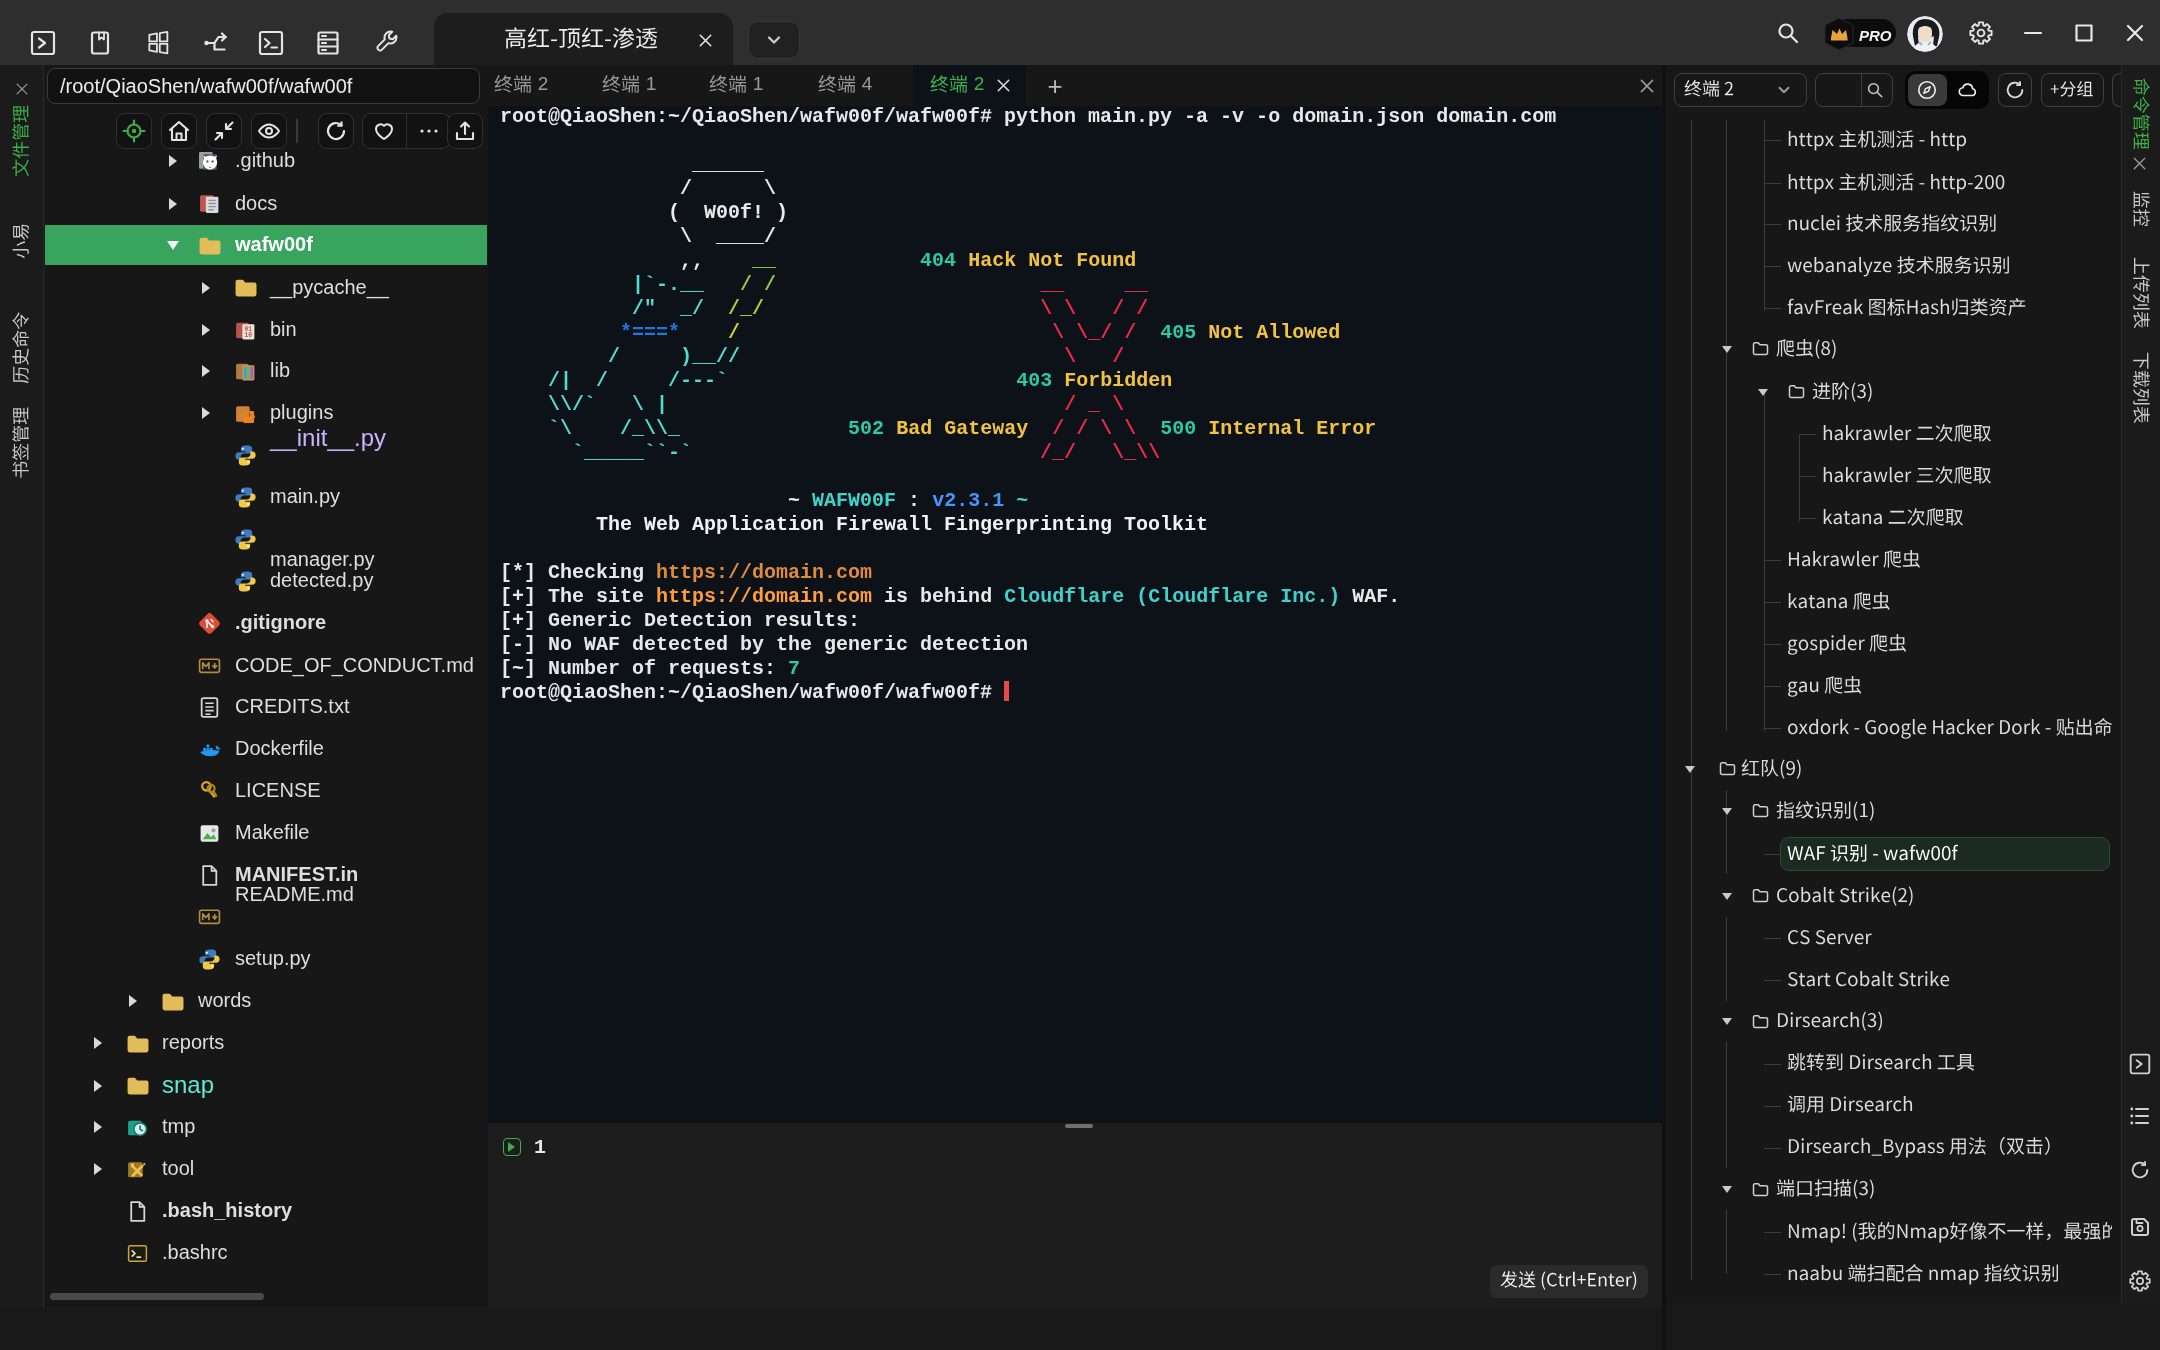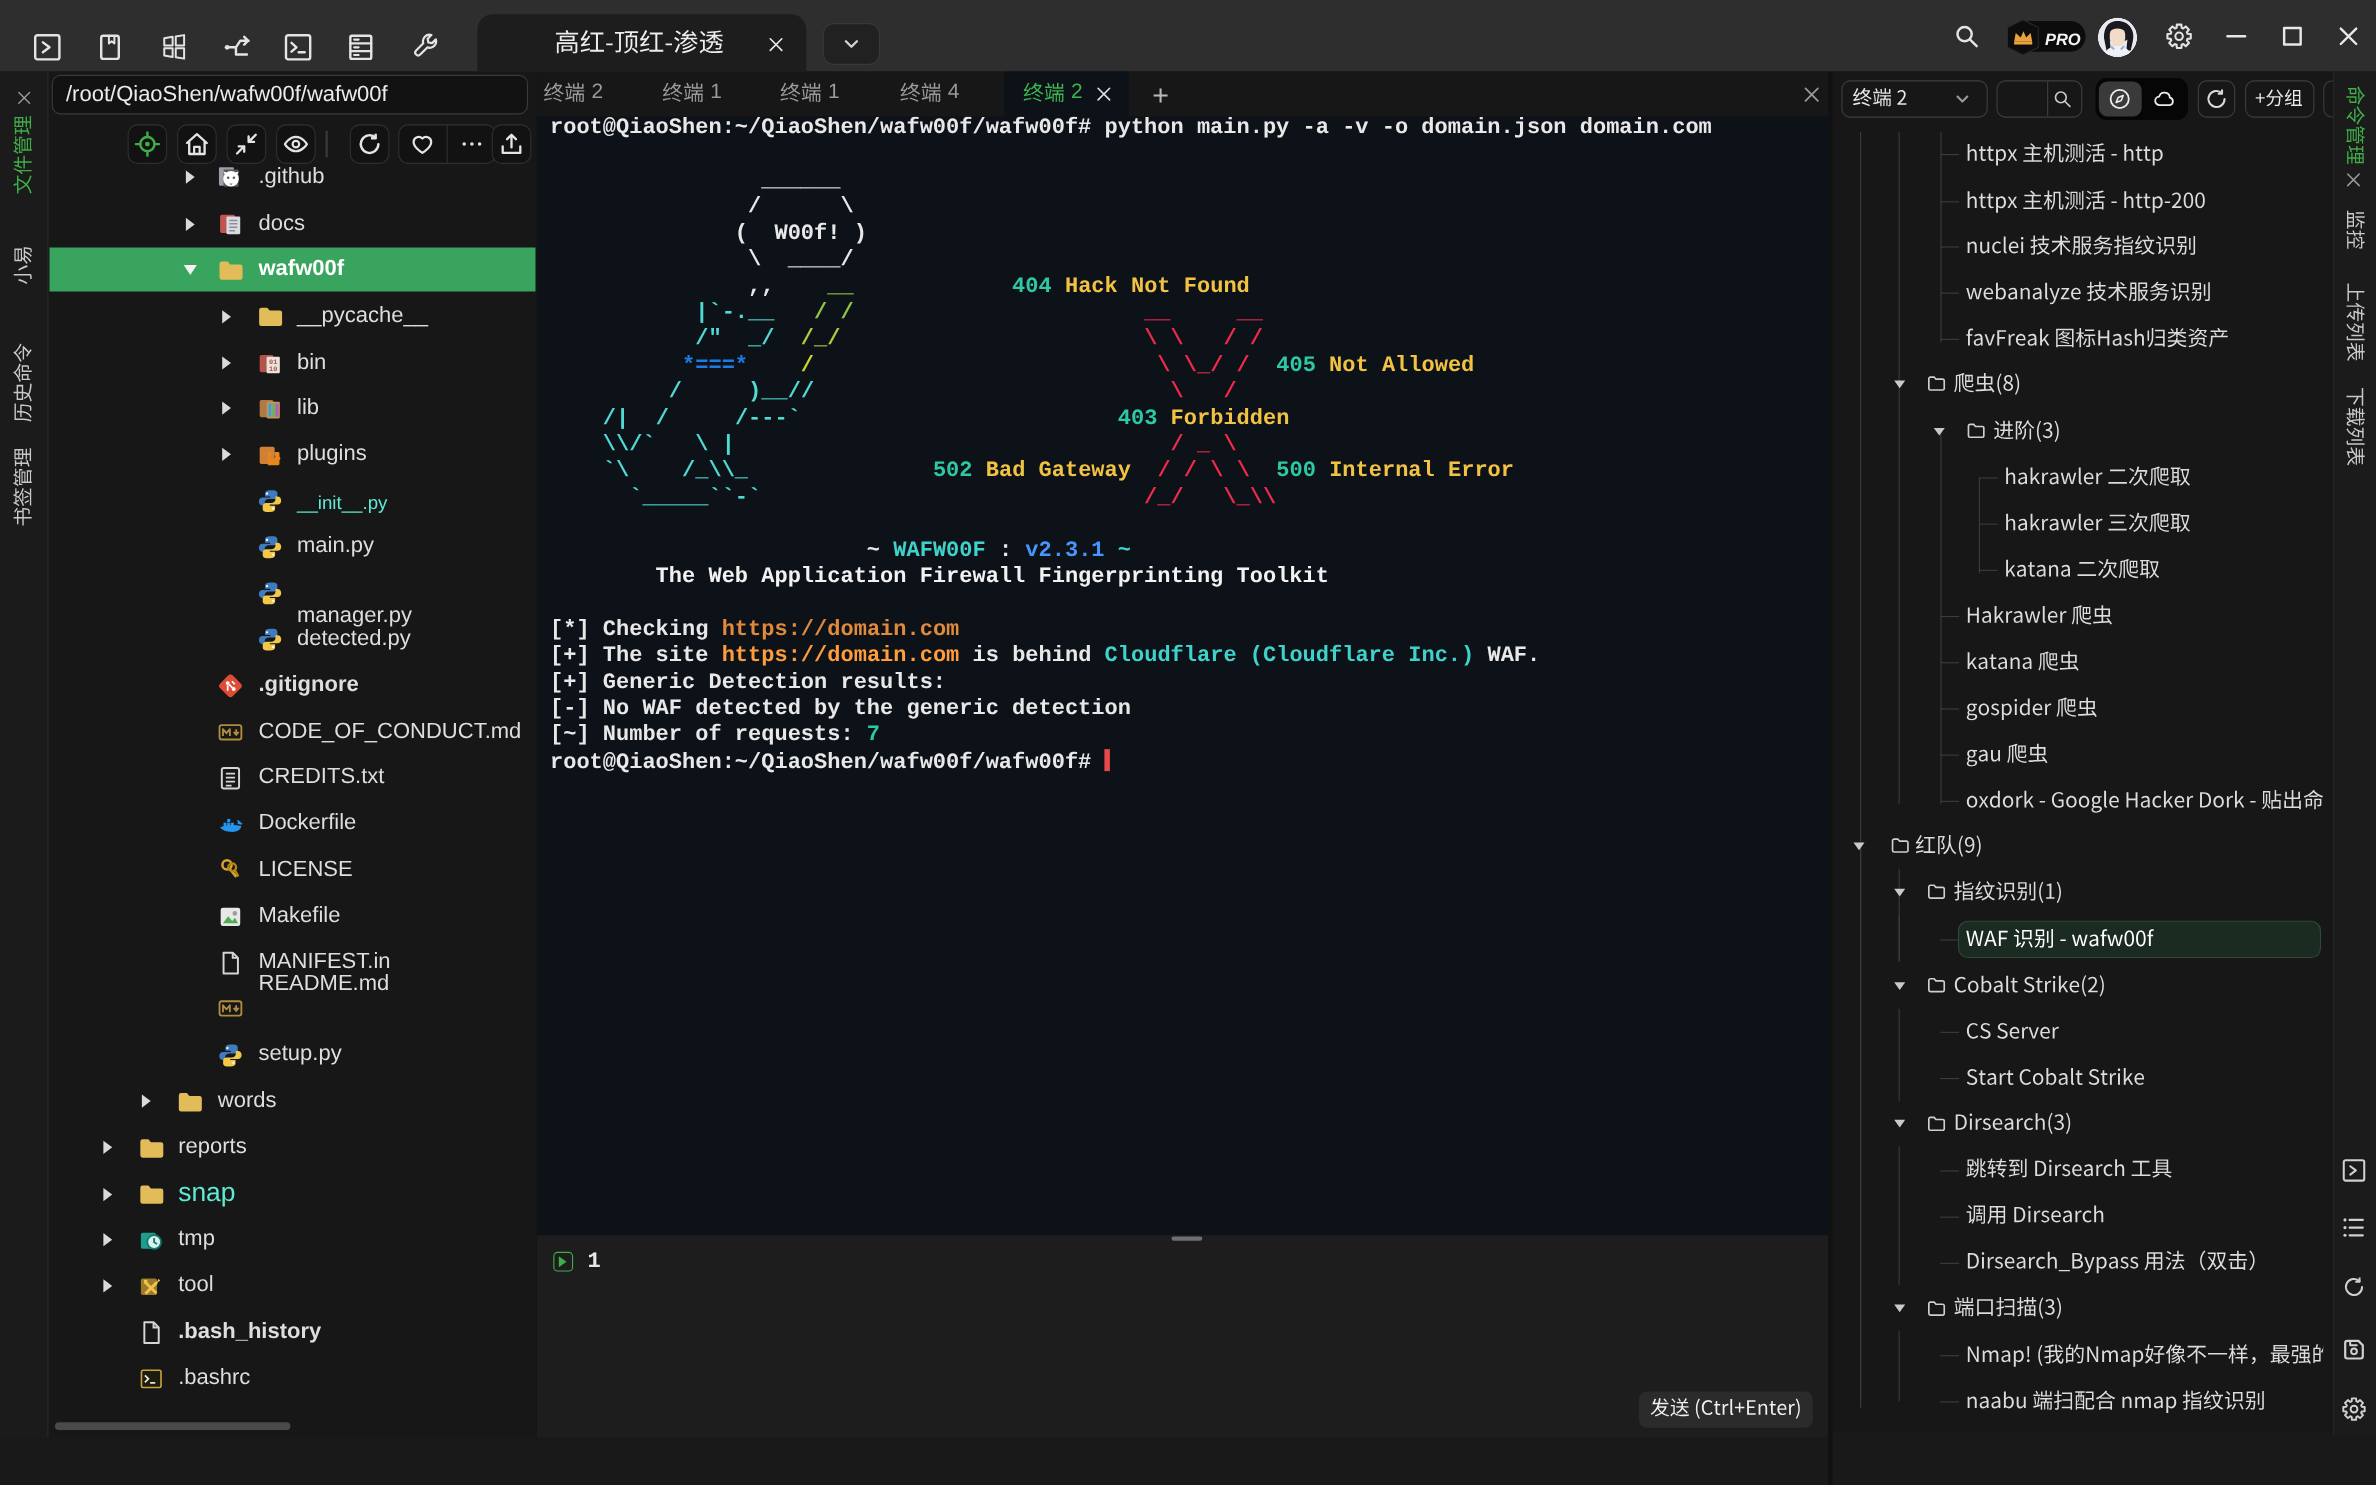--- a/index.html
+++ b/index.html
@@ -302,21 +302,21 @@
         <rect x="2" y="4" width="13" height="15" rx="1.5" fill="#cf8136"></rect>
         <path d="M9 8.5h3.2v2.6a2 2 0 1 0 2.6 0V8.5h3.2a1.2 1.2 0 0 1 1.2 1.2v3h-2.4a1.9 1.9 0 1 1 0 2.8h2.4v3.3a1.2 1.2 0 0 1-1.2 1.2H9z" fill="#e8851c"></path>
       </svg></div>
     <div class="abs" style="left:225.0px;top:252.0px;font-size:20px;line-height:24px;color:#dedede;font-weight:400;white-space:nowrap">plugins</div>
     <div class="abs" style="left:188.5px;top:295.5px;width:23px;height:23px"><svg width="23" height="23" viewBox="0 0 22 22" style="" xmlns="http://www.w3.org/2000/svg">
         <path d="M11 1.5c-2.6 0-4.4.9-4.4 2.8V7h4.6v.9H4.5C2.6 7.9 1.3 9.3 1.3 11.4s1.3 3.5 3.2 3.5h1.8v-2.4c0-1.9 1.7-3.3 3.7-3.3h4.6c1.6 0 2.8-1.2 2.8-2.8V4.3c0-1.8-1.6-2.8-3.4-2.8z" fill="#3f7cbf"></path>
         <path d="M11 20.5c2.6 0 4.4-.9 4.4-2.8V15h-4.6v-.9h6.7c1.9 0 3.2-1.4 3.2-3.5s-1.3-3.5-3.2-3.5h-1.8v2.4c0 1.9-1.7 3.3-3.7 3.3H7.4c-1.6 0-2.8 1.2-2.8 2.8v2.1c0 1.8 1.6 2.8 3.4 2.8z" fill="#f2c84b"></path>
         <circle cx="8.4" cy="4.6" r="1" fill="#fff"></circle>
         <circle cx="13.6" cy="17.4" r="1" fill="#fff"></circle>
       </svg></div>
-    <div class="abs" style="left:225.0px;top:298px;font-size:17px;line-height:24px;color:#5eead4;font-weight:400;white-space:nowrap">__init__.py</div>
+    <div class="abs" style="left:225.0px;top:278px;font-size:24px;line-height:24px;color:#c4b5fd;font-weight:400;white-space:nowrap">__init__.py</div>
     <div class="abs" style="left:188.5px;top:337.5px;width:23px;height:23px"><svg width="23" height="23" viewBox="0 0 22 22" style="" xmlns="http://www.w3.org/2000/svg">
         <path d="M11 1.5c-2.6 0-4.4.9-4.4 2.8V7h4.6v.9H4.5C2.6 7.9 1.3 9.3 1.3 11.4s1.3 3.5 3.2 3.5h1.8v-2.4c0-1.9 1.7-3.3 3.7-3.3h4.6c1.6 0 2.8-1.2 2.8-2.8V4.3c0-1.8-1.6-2.8-3.4-2.8z" fill="#3f7cbf"></path>
         <path d="M11 20.5c2.6 0 4.4-.9 4.4-2.8V15h-4.6v-.9h6.7c1.9 0 3.2-1.4 3.2-3.5s-1.3-3.5-3.2-3.5h-1.8v2.4c0 1.9-1.7 3.3-3.7 3.3H7.4c-1.6 0-2.8 1.2-2.8 2.8v2.1c0 1.8 1.6 2.8 3.4 2.8z" fill="#f2c84b"></path>
         <circle cx="8.4" cy="4.6" r="1" fill="#fff"></circle>
         <circle cx="13.6" cy="17.4" r="1" fill="#fff"></circle>
       </svg></div>
     <div class="abs" style="left:225.0px;top:336.0px;font-size:20px;line-height:24px;color:#dedede;font-weight:400;white-space:nowrap">main.py</div>
     <div class="abs" style="left:188.5px;top:379.5px;width:23px;height:23px"><svg width="23" height="23" viewBox="0 0 22 22" style="" xmlns="http://www.w3.org/2000/svg">
         <path d="M11 1.5c-2.6 0-4.4.9-4.4 2.8V7h4.6v.9H4.5C2.6 7.9 1.3 9.3 1.3 11.4s1.3 3.5 3.2 3.5h1.8v-2.4c0-1.9 1.7-3.3 3.7-3.3h4.6c1.6 0 2.8-1.2 2.8-2.8V4.3c0-1.8-1.6-2.8-3.4-2.8z" fill="#3f7cbf"></path>
         <path d="M11 20.5c2.6 0 4.4-.9 4.4-2.8V15h-4.6v-.9h6.7c1.9 0 3.2-1.4 3.2-3.5s-1.3-3.5-3.2-3.5h-1.8v2.4c0 1.9-1.7 3.3-3.7 3.3H7.4c-1.6 0-2.8 1.2-2.8 2.8v2.1c0 1.8 1.6 2.8 3.4 2.8z" fill="#f2c84b"></path>
@@ -369,21 +369,21 @@
     <div class="abs" style="left:153.0px;top:673.5px;width:23px;height:23px"><svg width="23" height="23" viewBox="0 0 22 22" style="" xmlns="http://www.w3.org/2000/svg">
         <rect x="2.5" y="3" width="17" height="16" rx="2" fill="#e8e8e8"></rect>
         <path d="M4.5 16.5l4.5-6 3.5 4 2.5-2.8 2.5 4.8z" fill="#4caf50"></path>
         <circle cx="14.8" cy="8" r="2" fill="#9e9e9e"></circle>
       </svg></div>
     <div class="abs" style="left:190.0px;top:672.0px;font-size:20px;line-height:24px;color:#dedede;font-weight:400;white-space:nowrap">Makefile</div>
     <div class="abs" style="left:153.0px;top:715.5px;width:23px;height:23px"><svg width="23" height="23" viewBox="0 0 22 22" style="" xmlns="http://www.w3.org/2000/svg">
         <path d="M5 2h8l4.5 4.5V20H5z" fill="none" stroke="#d6d6d6" stroke-width="1.7" stroke-linejoin="round"></path>
         <path d="M13 2v4.5H17.5" fill="none" stroke="#d6d6d6" stroke-width="1.7"></path>
       </svg></div>
-    <div class="abs" style="left:190.0px;top:714.0px;font-size:20px;line-height:24px;color:#dedede;font-weight:400;white-space:nowrap">MANIFEST.in</div>
+    <div class="abs" style="left:190.0px;top:714.0px;font-size:20px;line-height:24px;color:#dedede;font-weight:700;white-space:nowrap">MANIFEST.in</div>
     <div class="abs" style="left:153.0px;top:757.0px;width:23px;height:23px"><svg width="23" height="23" viewBox="0 0 22 22" style="" xmlns="http://www.w3.org/2000/svg">
         <rect x="1.5" y="5" width="19" height="12.5" rx="2" fill="none" stroke="#b08c3e" stroke-width="1.6"></rect>
         <path d="M4.5 14.5v-6l3 3.5 3-3.5v6" fill="none" stroke="#b08c3e" stroke-width="1.6" stroke-linejoin="round"></path>
         <path d="M16 8.5v4.2 M13.8 10.8l2.2 2.6 2.2-2.6" fill="none" stroke="#b08c3e" stroke-width="1.6"></path>
       </svg></div>
     <div class="abs" style="left:190.0px;top:734px;font-size:20px;line-height:24px;color:#dedede;font-weight:400;white-space:nowrap">README.md</div>
     <div class="abs" style="left:153.0px;top:799.5px;width:23px;height:23px"><svg width="23" height="23" viewBox="0 0 22 22" style="" xmlns="http://www.w3.org/2000/svg">
         <path d="M11 1.5c-2.6 0-4.4.9-4.4 2.8V7h4.6v.9H4.5C2.6 7.9 1.3 9.3 1.3 11.4s1.3 3.5 3.2 3.5h1.8v-2.4c0-1.9 1.7-3.3 3.7-3.3h4.6c1.6 0 2.8-1.2 2.8-2.8V4.3c0-1.8-1.6-2.8-3.4-2.8z" fill="#3f7cbf"></path>
         <path d="M11 20.5c2.6 0 4.4-.9 4.4-2.8V15h-4.6v-.9h6.7c1.9 0 3.2-1.4 3.2-3.5s-1.3-3.5-3.2-3.5h-1.8v2.4c0 1.9-1.7 3.3-3.7 3.3H7.4c-1.6 0-2.8 1.2-2.8 2.8v2.1c0 1.8 1.6 2.8 3.4 2.8z" fill="#f2c84b"></path>
         <circle cx="8.4" cy="4.6" r="1" fill="#fff"></circle>

